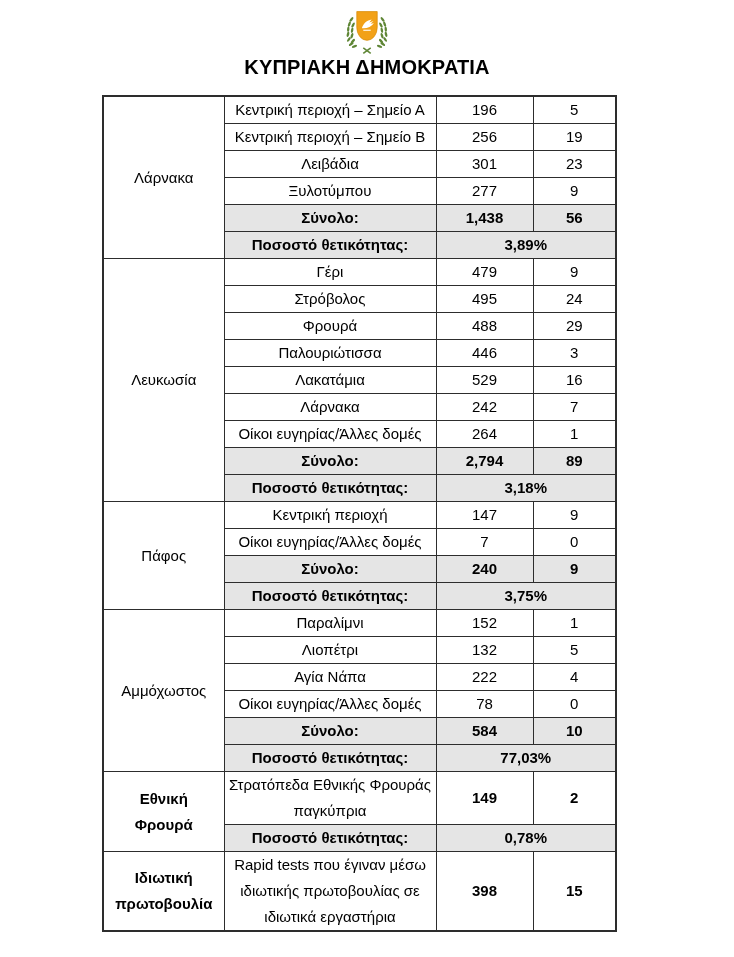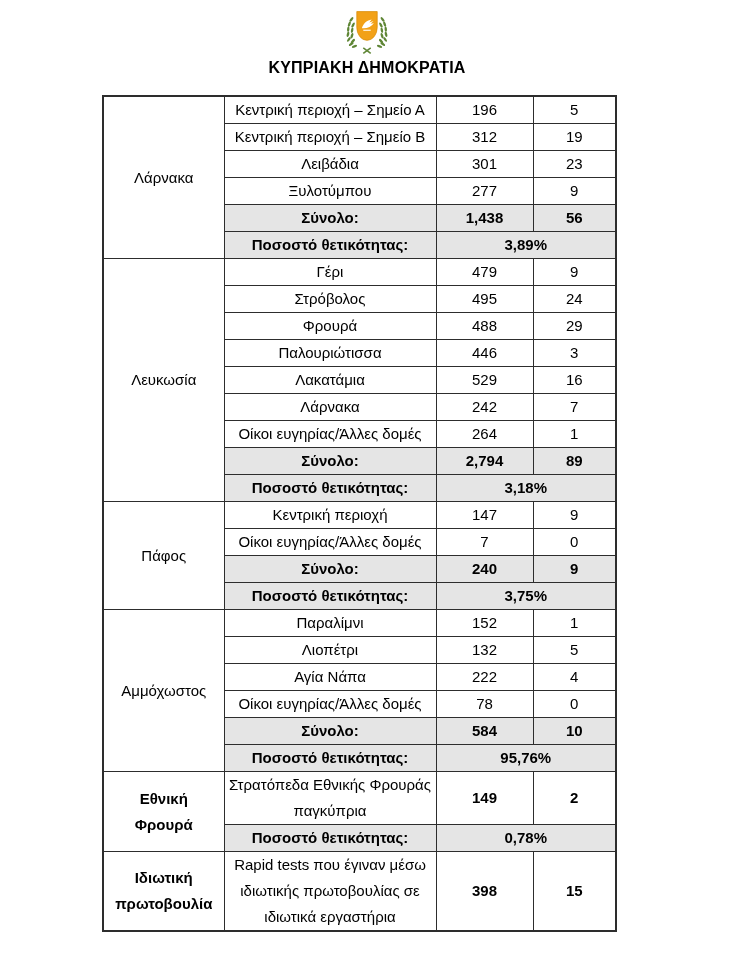--- a/index.html
+++ b/index.html
@@ -6,21 +6,21 @@
   body {
     width:734px; height:957px;
     font-family:"Liberation Sans", sans-serif;
     color:#000;
     -webkit-font-smoothing:antialiased;
   }
   .page { position:relative; width:734px; height:957px; overflow:hidden; background:#fff; }
 
   .doc-header { position:absolute; top:8px; left:0; width:734px; text-align:center; }
   .emblem { display:block; margin:0 auto 2px auto; }
-  .title-line { font-weight:bold; font-size:16px; line-height:19px; letter-spacing:0.2px; }
+  .title-line { font-weight:bold; font-size:20px; line-height:19px; letter-spacing:0.2px; }
 
   table.results {
     position:absolute; left:102px; top:95px;
     width:513px;
     border-collapse:collapse;
     table-layout:fixed;
     border:2px solid #2d2d2d;
   }
   table.results td {
     border:1px solid #2d2d2d;
@@ -97,21 +97,21 @@
     </colgroup>
     <tbody>
         <tr>
           <td class="region-cell" rowspan="6">Λάρνακα</td>
           <td class="loc">Κεντρική περιοχή – Σημείο Α</td>
           <td class="num">196</td>
           <td class="num">5</td>
         </tr>
         <tr>
           <td class="loc">Κεντρική περιοχή – Σημείο Β</td>
-          <td class="num">312</td>
+          <td class="num">256</td>
           <td class="num">19</td>
         </tr>
         <tr>
           <td class="loc">Λειβάδια</td>
           <td class="num">301</td>
           <td class="num">23</td>
         </tr>
         <tr>
           <td class="loc">Ξυλοτύμπου</td>
           <td class="num">277</td>
@@ -212,21 +212,21 @@
           <td class="num">78</td>
           <td class="num">0</td>
         </tr>
         <tr>
           <td class="green label-right">Σύνολο:</td>
           <td class="green num">584</td>
           <td class="green num">10</td>
         </tr>
         <tr>
           <td class="green label-right">Ποσοστό θετικότητας:</td>
-          <td class="green num" colspan="2">95,76%</td>
+          <td class="green num" colspan="2">77,03%</td>
         </tr>
         <tr>
           <td class="region-cell bold" rowspan="2">Εθνική<br>Φρουρά</td>
           <td class="loc">Στρατόπεδα Εθνικής Φρουράς<br>παγκύπρια</td>
           <td class="num bold">149</td>
           <td class="num bold">2</td>
         </tr>
         <tr>
           <td class="green label-right">Ποσοστό θετικότητας:</td>
           <td class="green num" colspan="2">0,78%</td>

